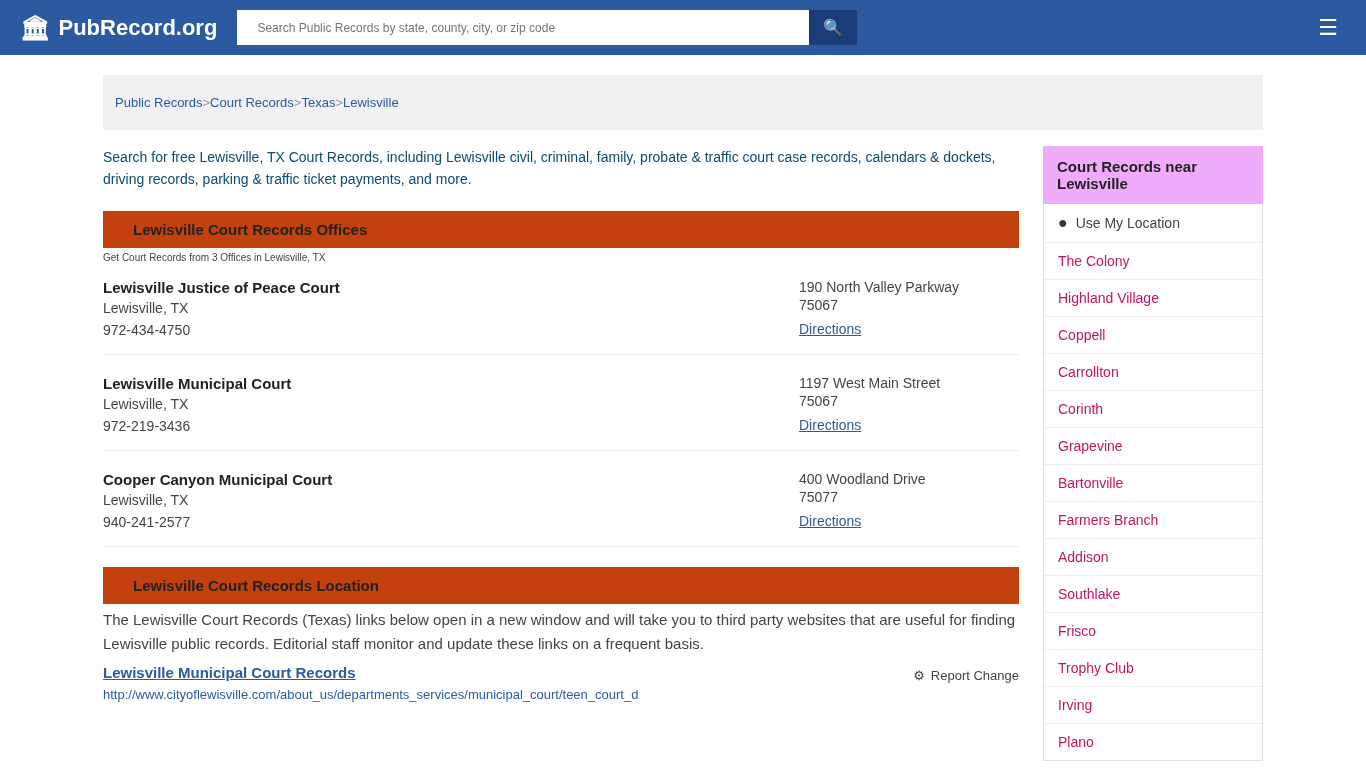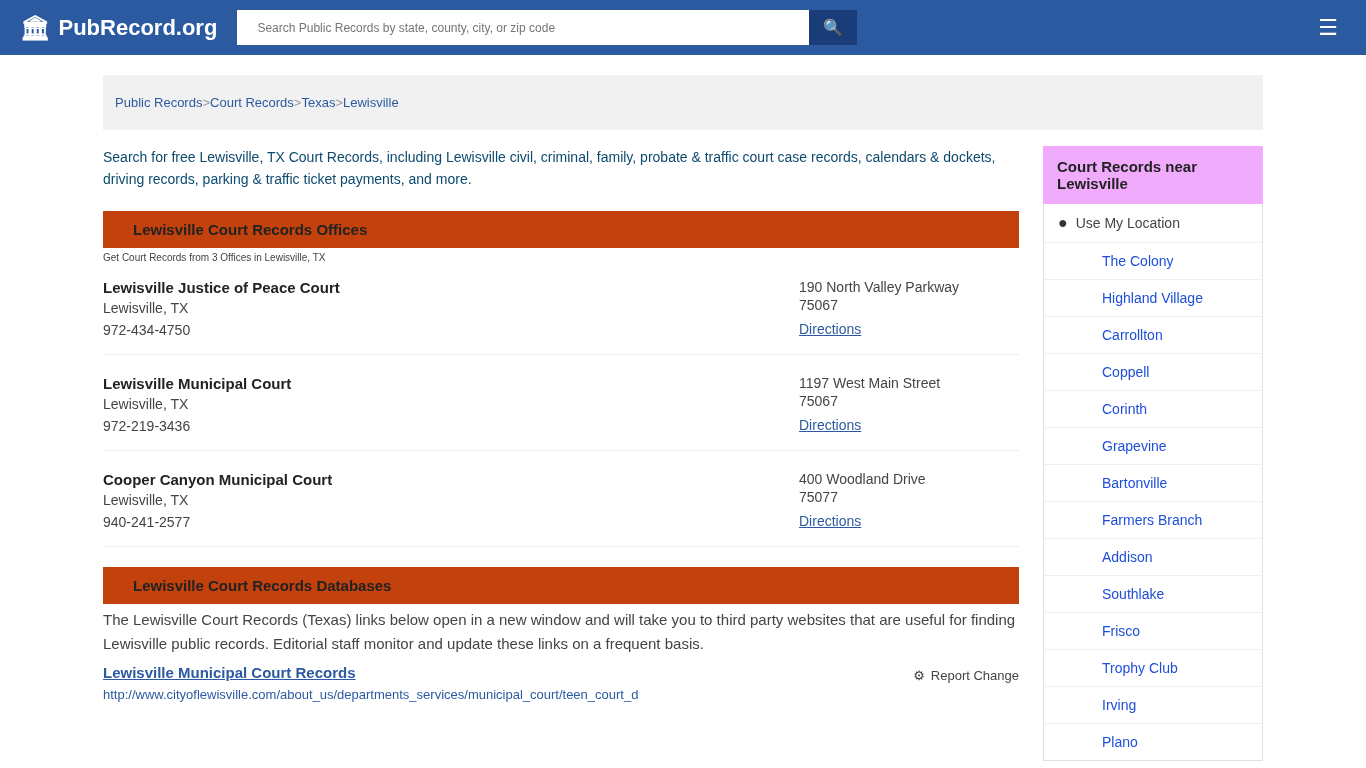--- a/index.html
+++ b/index.html
@@ -238,23 +238,22 @@
 
     .sidebar-list li {
       padding: 10px 14px;
       border-bottom: 1px solid #f0f0f0;
       font-size: 14px;
     }
 
     .sidebar-list li:last-child { border-bottom: none; }
 
     .sidebar-list li a {
-      color: #1d4ed8;
+      color: #be185d;
       text-decoration: none;
-      margin-left: 44px;
     }
 
     .sidebar-location-item {
       display: flex;
       align-items: center;
       gap: 8px;
       padding: 10px 14px;
       border-bottom: 1px solid #f0f0f0;
       cursor: pointer;
       color: #444;
@@ -354,21 +353,21 @@
           </div>
           <div class="office-right">
             <div class="office-street">400 Woodland Drive</div>
             <div class="office-zip">75077</div>
             <a href="#" class="directions-link">Directions</a>
           </div>
         </div>
       </div>
 
       <div class="databases-section">
-        <div class="section-header">Lewisville Court Records Databases</div>
+        <div class="section-header">Lewisville Court Records Location</div>
         <p class="databases-description">The Lewisville Court Records (Texas) links below open in a new window and will take you to third party websites that are useful for finding Lewisville public records. Editorial staff monitor and update these links on a frequent basis.</p>
         <div class="clearfix">
           <a href="#" class="db-link">Lewisville Municipal Court Records</a>
           <div class="report-change">
             <span>⚙</span>
             <span>Report Change</span>
           </div>
         </div>
         <div class="db-url">http://www.cityoflewisville.com/about_us/departments_services/municipal_court/teen_court_d</div>
       </div>
@@ -377,22 +376,22 @@
 
     <aside class="sidebar">
       <div class="sidebar-header">Court Records near Lewisville</div>
       <ul class="sidebar-list">
         <li class="sidebar-location-item">
           <span class="location-icon">●</span>
           <span>Use My Location</span>
         </li>
         <li><a href="#">The Colony</a></li>
         <li><a href="#">Highland Village</a></li>
+        <li><a href="#">Coppell</a></li>
         <li><a href="#">Carrollton</a></li>
-        <li><a href="#">Coppell</a></li>
         <li><a href="#">Corinth</a></li>
         <li><a href="#">Grapevine</a></li>
         <li><a href="#">Bartonville</a></li>
         <li><a href="#">Farmers Branch</a></li>
         <li><a href="#">Addison</a></li>
         <li><a href="#">Southlake</a></li>
         <li><a href="#">Frisco</a></li>
         <li><a href="#">Trophy Club</a></li>
         <li><a href="#">Irving</a></li>
         <li><a href="#">Plano</a></li>

